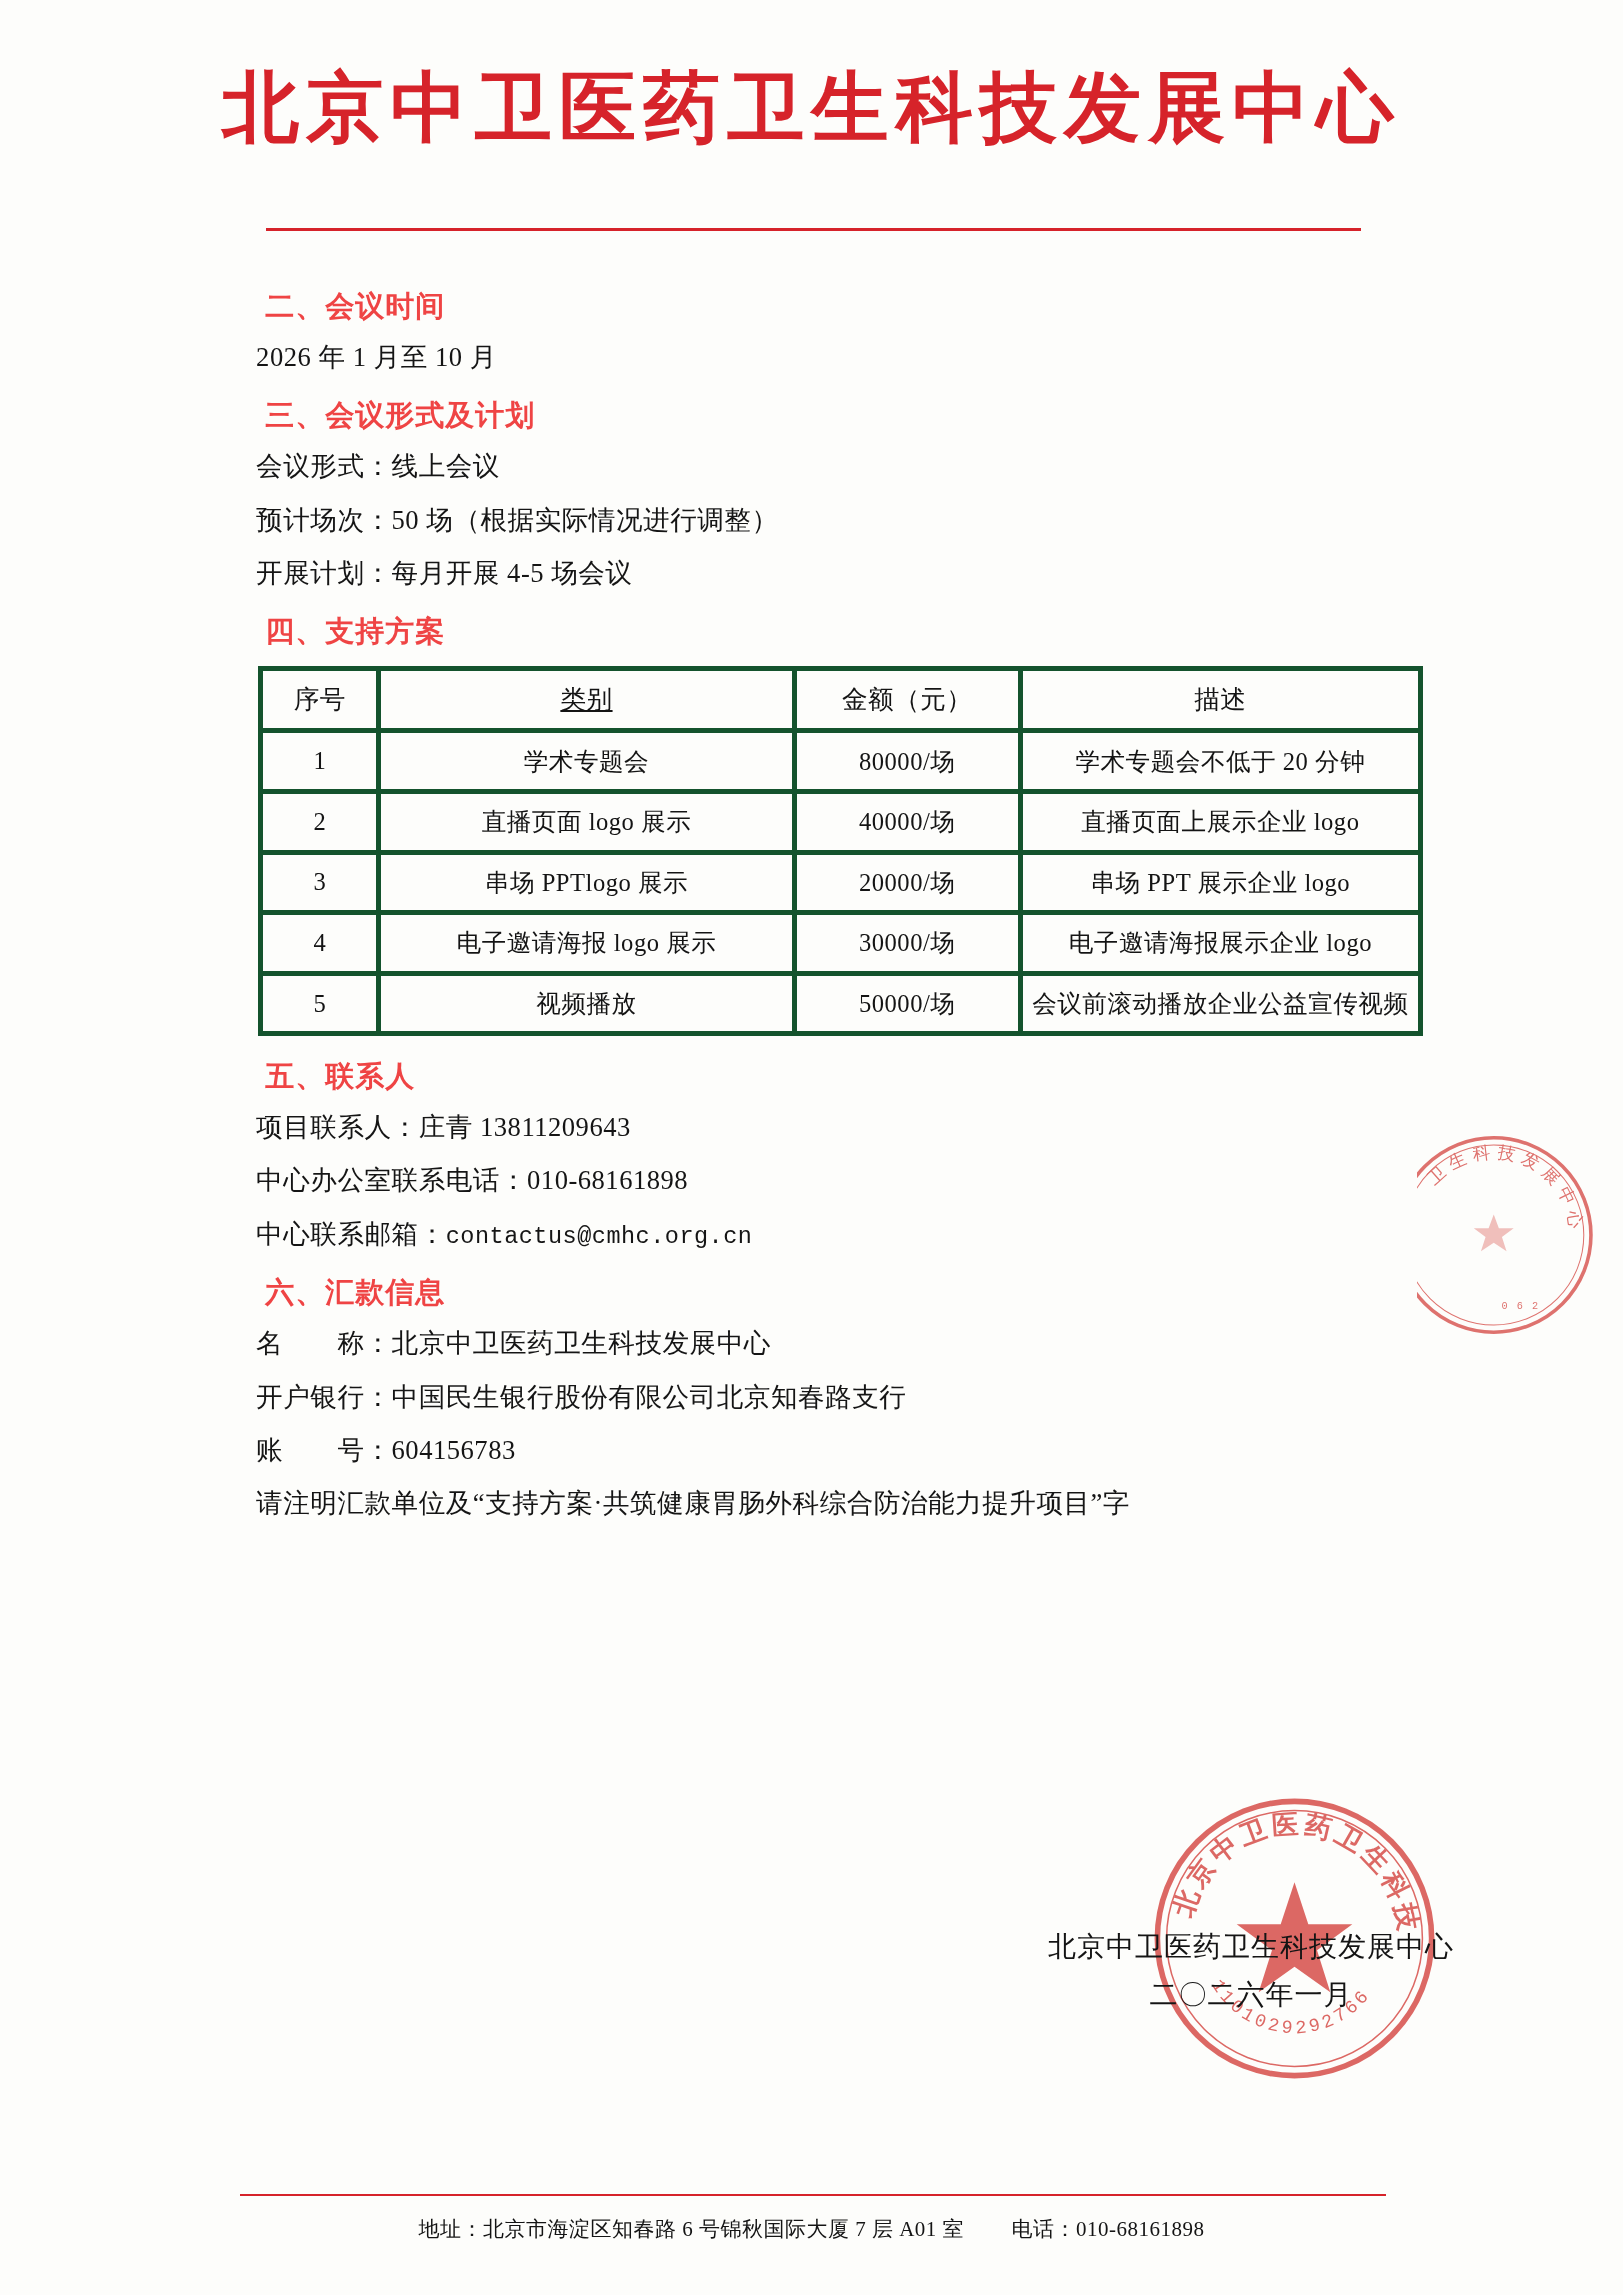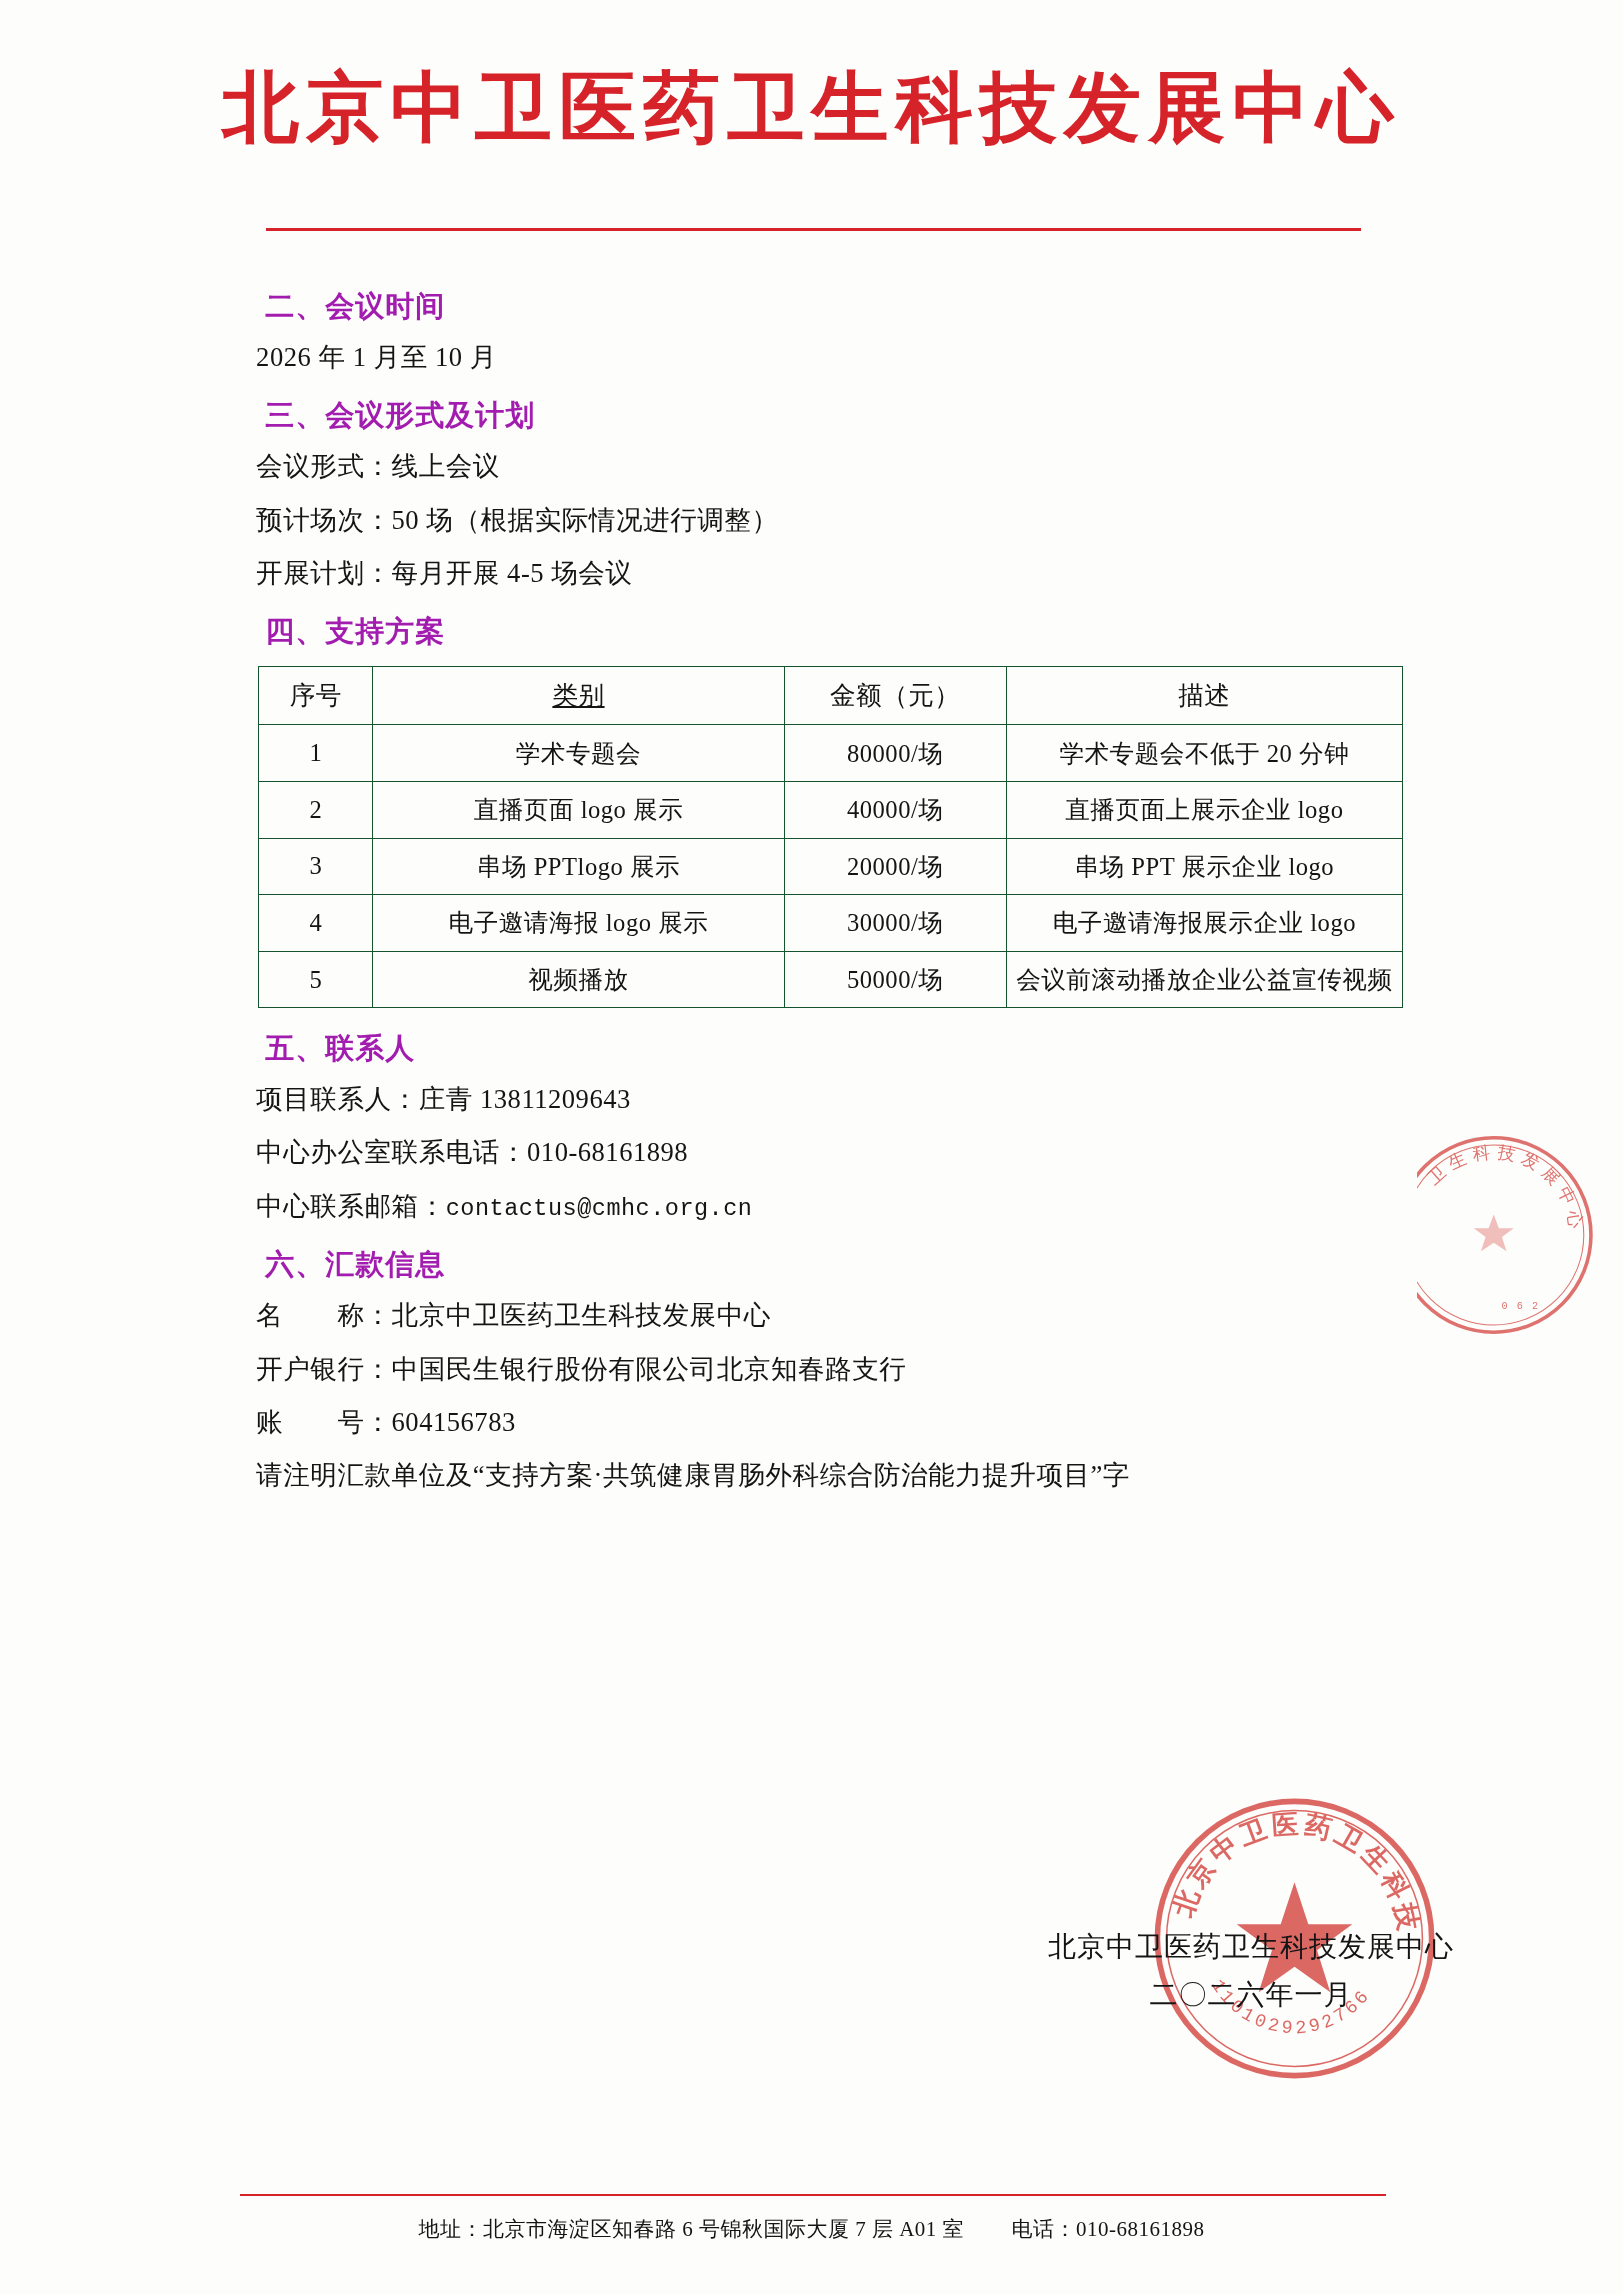--- a/index.html
+++ b/index.html
@@ -47,40 +47,40 @@
   .content {
     position: absolute;
     top: 266px;
     left: 251px;
     width: 1130px;
   }
   .h-section {
     font-family: "Liberation Sans", "DejaVu Sans", sans-serif;
     font-weight: bold;
     font-size: 29px;
-    color: #a21caf;
+    color: #ef4444;
     margin: 20.5px 0 13.3px 14.3px;
     letter-spacing: 1px;
   }
   .para {
     font-size: 26.6px;
     line-height: 1.35;
     margin: 0 0 17.4px 5.1px;
     color: #151515;
     letter-spacing: 0.5px;
   }
   
   table.support {
     border-collapse: collapse;
     width: 1115px;
     margin: 11.3px 0 11.3px 7.2px;
     table-layout: fixed;
   }
   table.support td, table.support th {
-    border: 1px solid #14532d;
+    border: 5px solid #14532d;
     font-size: 24.6px;
     font-weight: normal;
     text-align: center;
     padding: 11.3px 3.1px;
     color: #141414;
     letter-spacing: 0.5px;
   }
   table.support th {
     font-size: 25.6px;
   }

